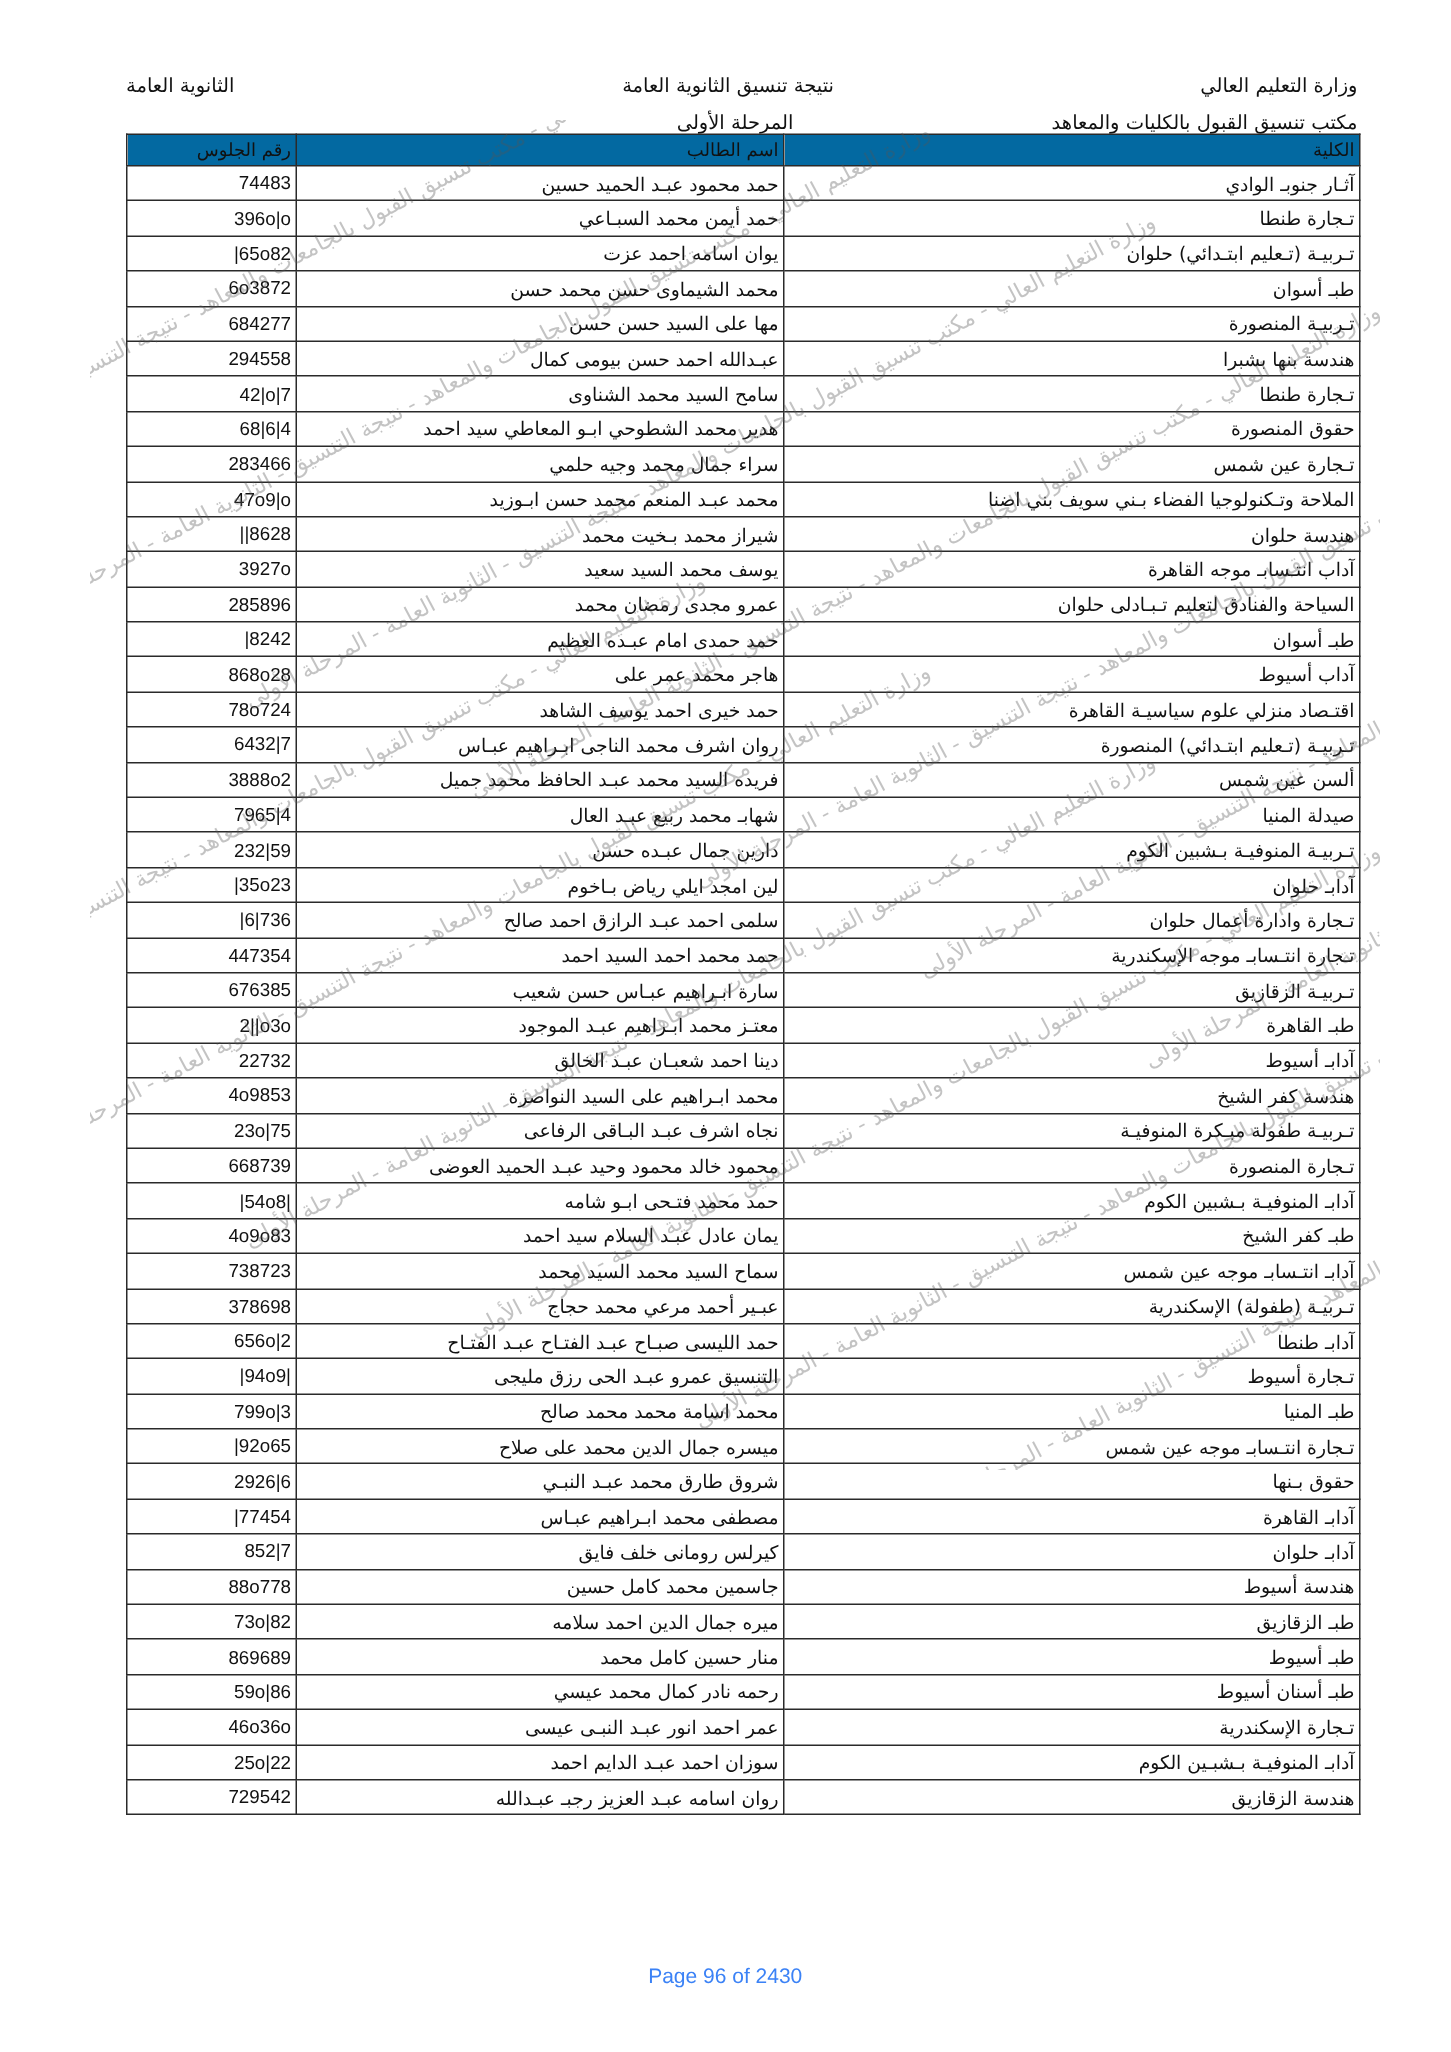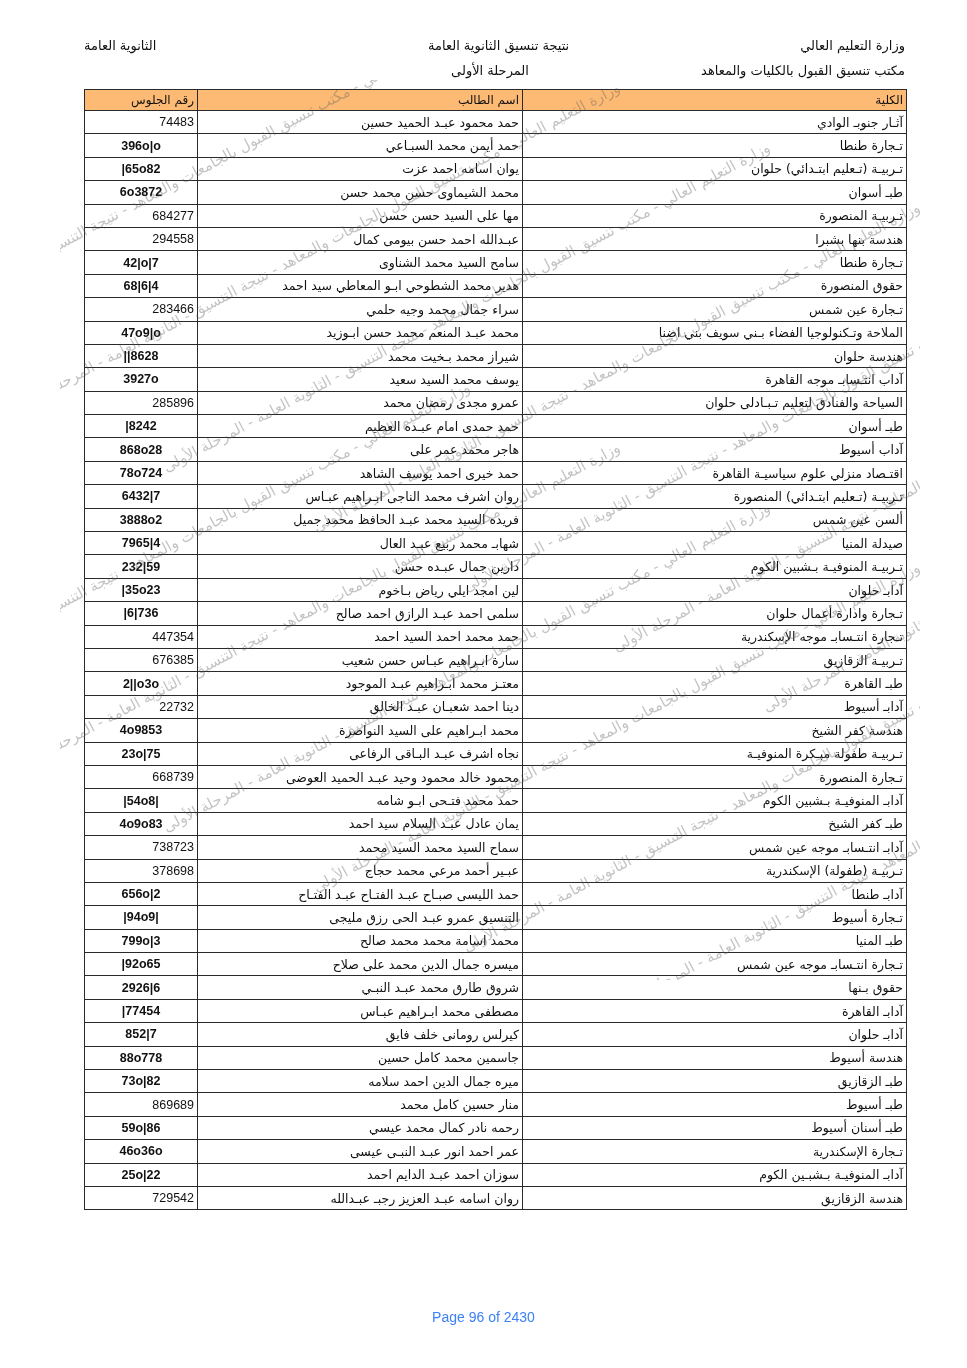--- a/index.html
+++ b/index.html
@@ -1,34 +1,34 @@
 <!DOCTYPE html>
 <html><head>
 <meta charset="utf-8">
 <style>
   html, body { margin: 0; padding: 0; background: #ffffff; }
   body { width: 967px; height: 1368px; position: relative; overflow: hidden;
          font-family: "DejaVu Sans", sans-serif; color: #111; }
-  .hdr { position: absolute; font-size: 13px; white-space: nowrap; direction: rtl; }
+  .hdr { position: absolute; font-size: 13px; white-space: nowrap; direction: rtl; margin-top: 12px; }
   .hdr-ministry { right: 62px; top: 38px; }
   .hdr-office { right: 62px; top: 63px; }
-  .hdr-title { left: 428px; top: 38px; width: 160px; text-align: left; }
+  .hdr-title { left: 396px; top: 38px; width: 160px; text-align: right; }
   .hdr-stage { left: 410px; top: 63px; width: 160px; text-align: center; }
   .hdr-type { left: 84px; top: 38px; }
   table.results { position: absolute; left: 84px; top: 89px; width: 822px;
                   border-collapse: collapse; table-layout: fixed; direction: ltr; }
   table.results td, table.results th { border: 1.3px solid #2a2a2a; height: 22.4px;
                   padding: 0 3px; font-size: 12.5px; overflow: hidden; white-space: nowrap;
                   font-weight: normal; }
-  table.results th { background: #fdba74; height: 20px; font-size: 12px; direction: rtl; text-align: right; }
+  table.results th { background: #0369a1; height: 20px; font-size: 12px; direction: rtl; text-align: right; }
   col.c-seat { width: 113px; }
   col.c-name { width: 325px; }
   col.c-fac { width: 384px; }
   td.seat { font-family: "Liberation Sans", sans-serif; font-size: 14px; text-align: right; direction: ltr; }
-  td.seat.left { text-align: center; font-weight: bold; }
+  td.seat.left { text-align: right; }
   td.name, td.fac { direction: rtl; text-align: right; }
   .watermark { position: absolute; left: 60px; top: 80px; width: 860px; height: 900px;
                pointer-events: none; overflow: hidden; opacity: 0.35; }
   .watermark span { position: absolute; font-size: 15px; color: #555; white-space: nowrap;
                     transform: rotate(-28deg); transform-origin: left top; direction: rtl; }
   .footer { position: absolute; left: 0; width: 967px; top: 1309px; text-align: center;
             font-family: "Liberation Sans", sans-serif; font-size: 14px; color: #3b82f6; }
 </style>
 </head>
 <body>

